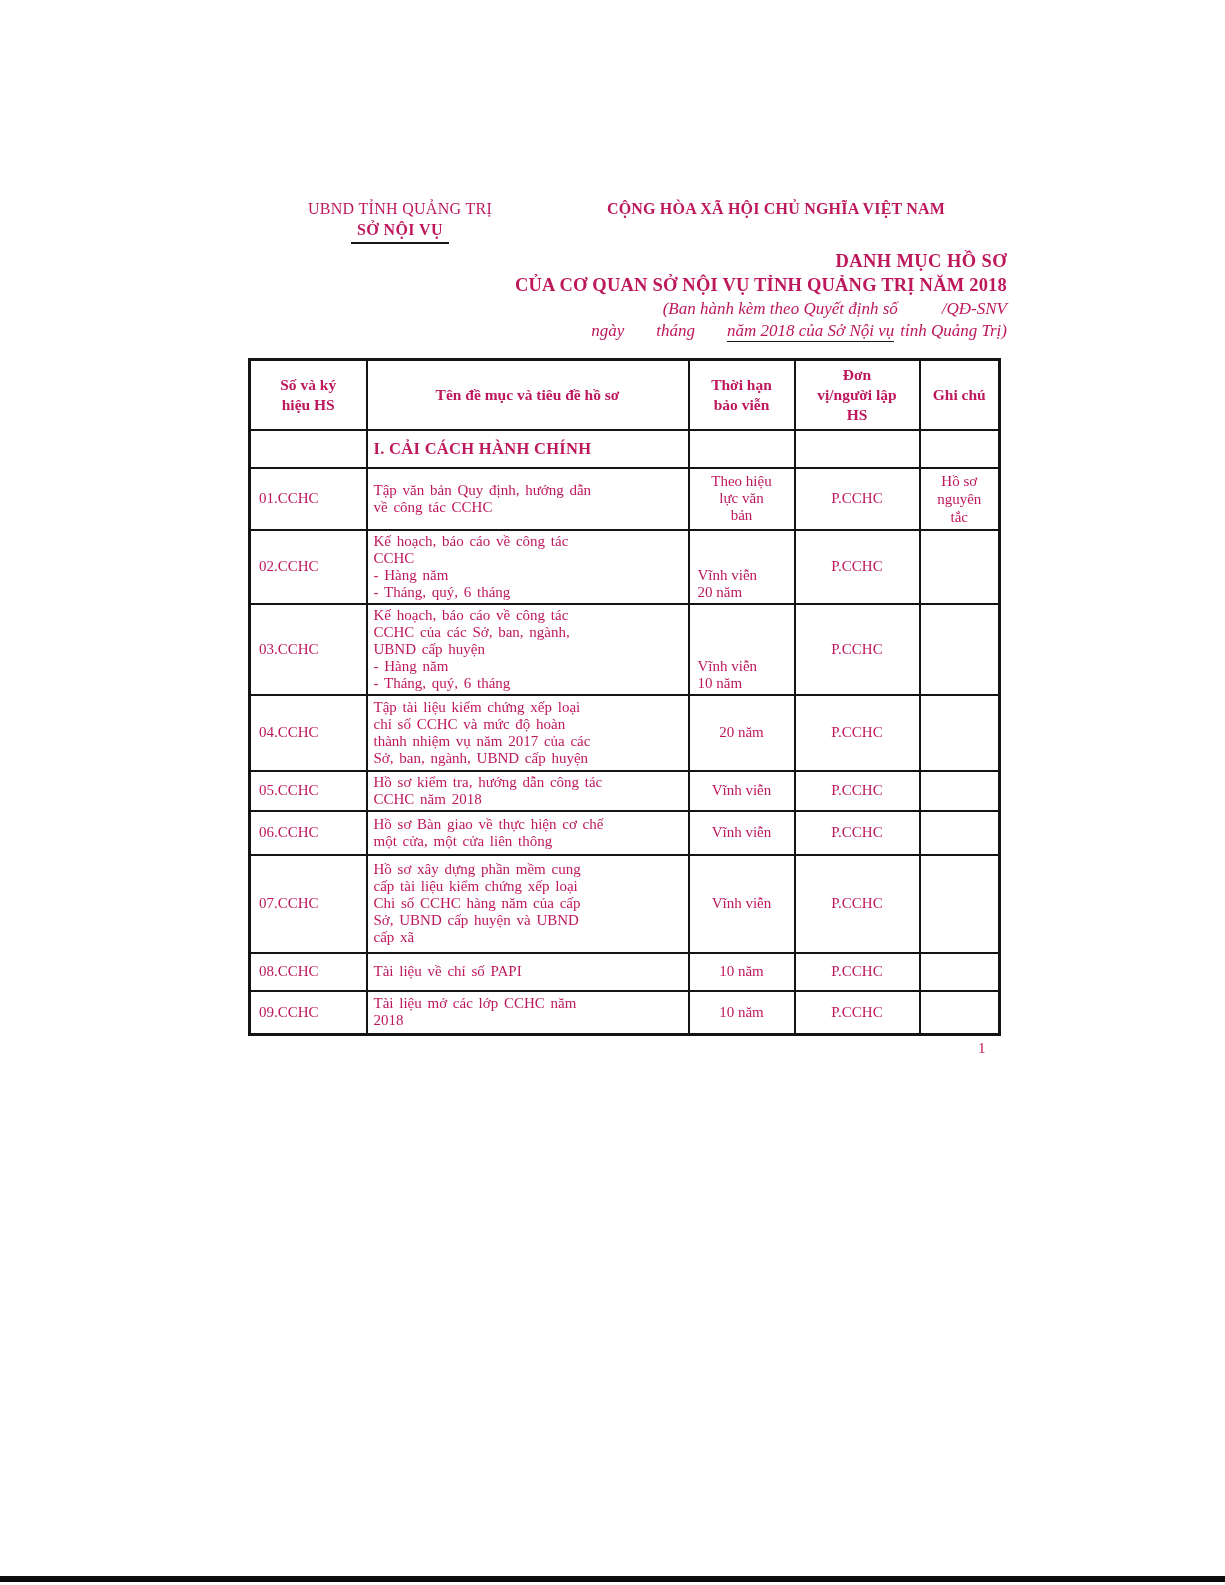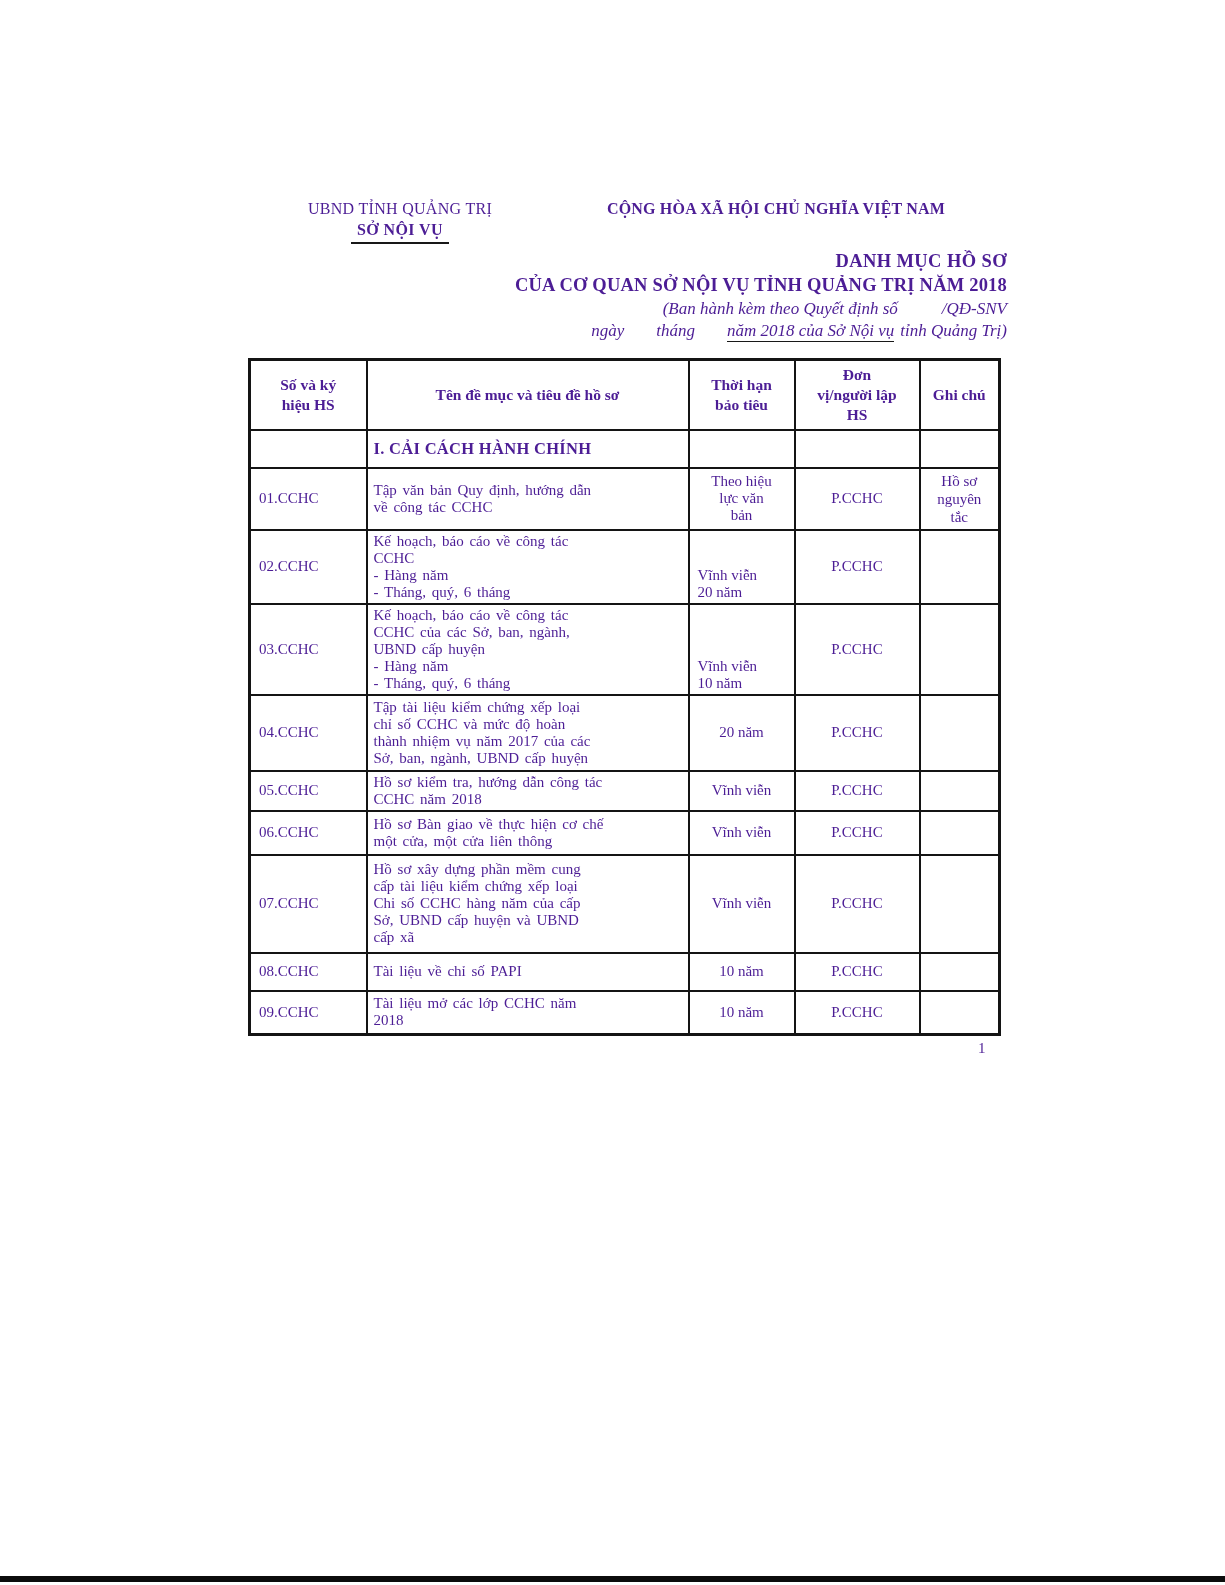--- a/index.html
+++ b/index.html
@@ -1,18 +1,18 @@
 <!DOCTYPE html>
 <html><head>
 <meta charset="utf-8">
 <style>
   html,body { margin:0; padding:0; background:#ffffff; }
   .page {
     position:relative; width:1225px; height:1585px; background:#ffffff;
-    font-family:"Liberation Serif", serif; color:#4c1d95; overflow:hidden;
+    font-family:"Liberation Serif", serif; color:#be185d; overflow:hidden;
   }
   
   .hdr-left {
     position:absolute; left:270px; top:199px; width:260px; text-align:center;
     font-size:16px; line-height:1.3;
   }
   .hdr-right {
     position:absolute; left:558px; top:199px; width:436px; text-align:center;
     font-size:16px; line-height:1.3;
   }
@@ -99,21 +99,21 @@
         <col style="width:106px">
         <col style="width:125px">
         <col style="width:80px">
     </colgroup>
     <tbody>
         <tr class="h-hdr">
       <th>Số và ký
 hiệu HS</th>
       <th>Tên đề mục và tiêu đề hồ sơ</th>
       <th>Thời hạn
-bảo tiêu</th>
+bảo viễn</th>
       <th>Đơn
 vị/người lập
 HS</th>
       <th>Ghi chú</th>
     </tr>
     <tr class="h-sec">
       <td class="col-id"></td>
       <td class="section-cell">I. CẢI CÁCH HÀNH CHÍNH</td>
       <td></td>
       <td></td>

